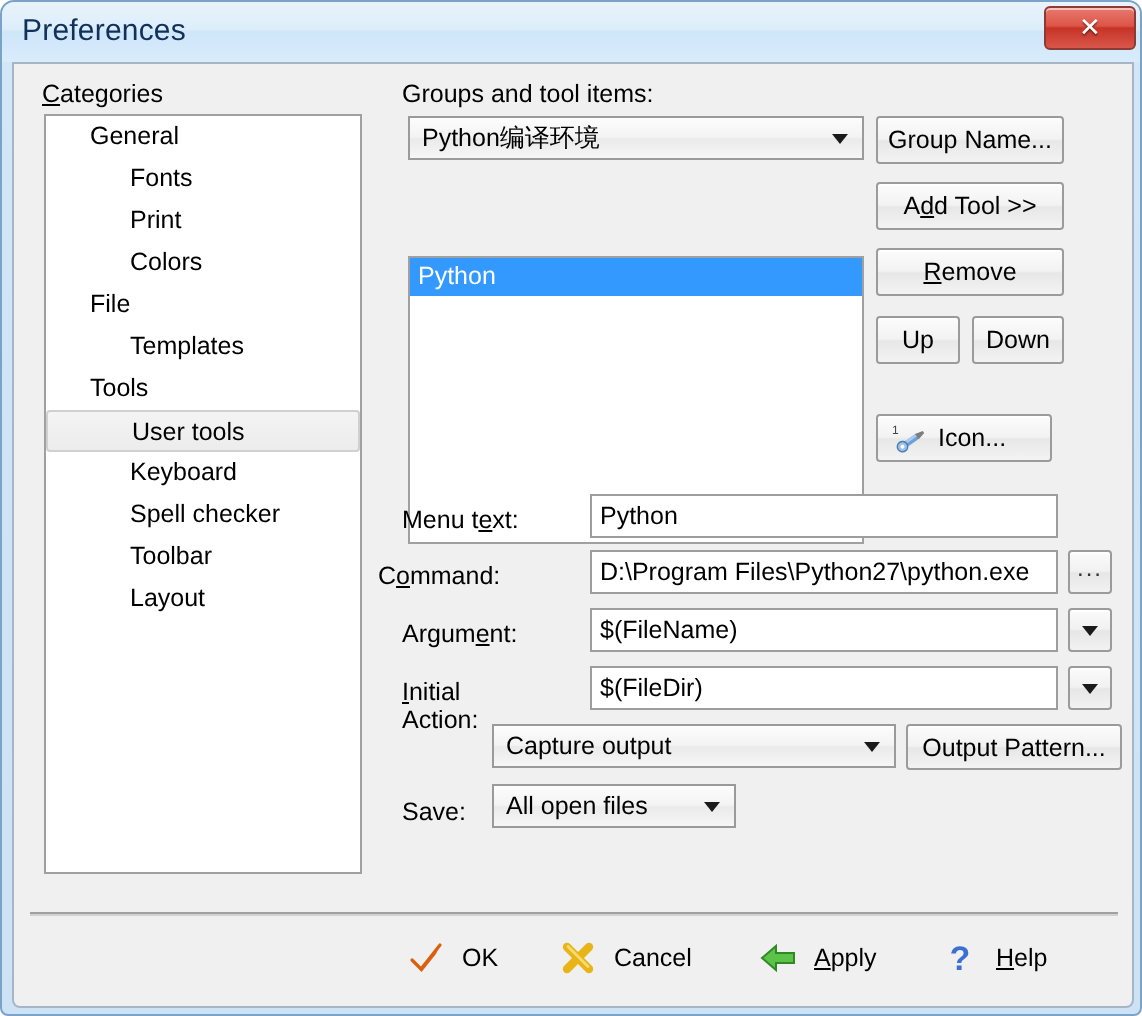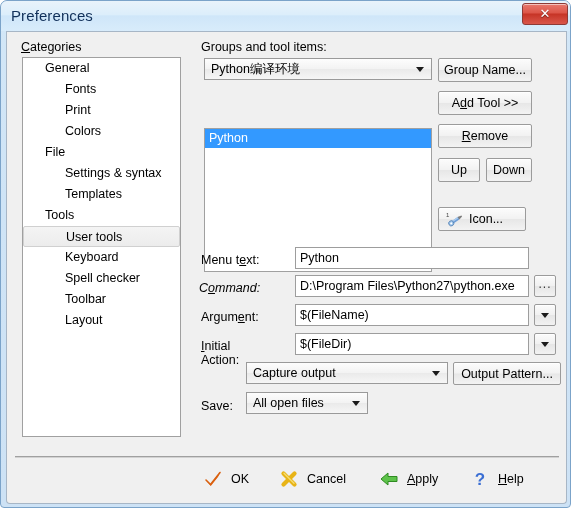--- a/index.html
+++ b/index.html
@@ -311,21 +311,20 @@
   <div class="client">
 
     <div class="lbl" style="left:14px; top:8px;"><u>C</u>ategories</div>
 
     <div class="tree-box" id="tree-box">
         <div class="tree-item lvl1"><span>General</span></div>
         <div class="tree-item lvl2"><span>Fonts</span></div>
         <div class="tree-item lvl2"><span>Print</span></div>
         <div class="tree-item lvl2"><span>Colors</span></div>
         <div class="tree-item lvl1"><span>File</span></div>
-        <div class="tree-item lvl2"><span>Settings &amp; syntax</span></div>
         <div class="tree-item lvl2"><span>Templates</span></div>
         <div class="tree-item lvl1"><span>Tools</span></div>
         <div class="tree-item lvl2 selected"><span>User tools</span></div>
         <div class="tree-item lvl2"><span>Keyboard</span></div>
         <div class="tree-item lvl2"><span>Spell checker</span></div>
         <div class="tree-item lvl2"><span>Toolbar</span></div>
         <div class="tree-item lvl2"><span>Layout</span></div>
       </div>
 
     <div class="lbl" style="left:194px; top:8px;">Groups and tool items:</div>
@@ -368,21 +367,21 @@
         </svg>
       </span>
       <span>Icon...</span>
     </div>
 
     <div class="lbl" style="left:194px; top:221px;">Menu t<u>e</u>xt:</div>
     <div class="tinput" style="left:288px; top:215px; width:234px; height:22px;">
       <span>Python</span>
     </div>
 
-    <div class="lbl" style="left:192px; top:249px;font-style:italic;">C<u>o</u>mmand:</div>
+    <div class="lbl" style="left:182px; top:249px;">C<u>o</u>mmand:</div>
     <div class="tinput" style="left:288px; top:243px; width:234px; height:22px;">
       <span>D:\Program Files\Python27\python.exe</span>
     </div>
     <div class="sbtn" style="left:527px; top:243px;">
       <div class="dots">...</div>
     </div>
 
     <div class="lbl" style="left:194px; top:278px;">Argum<u>e</u>nt:</div>
     <div class="tinput" style="left:288px; top:272px; width:234px; height:22px;">
       <span>$(FileName)</span>

